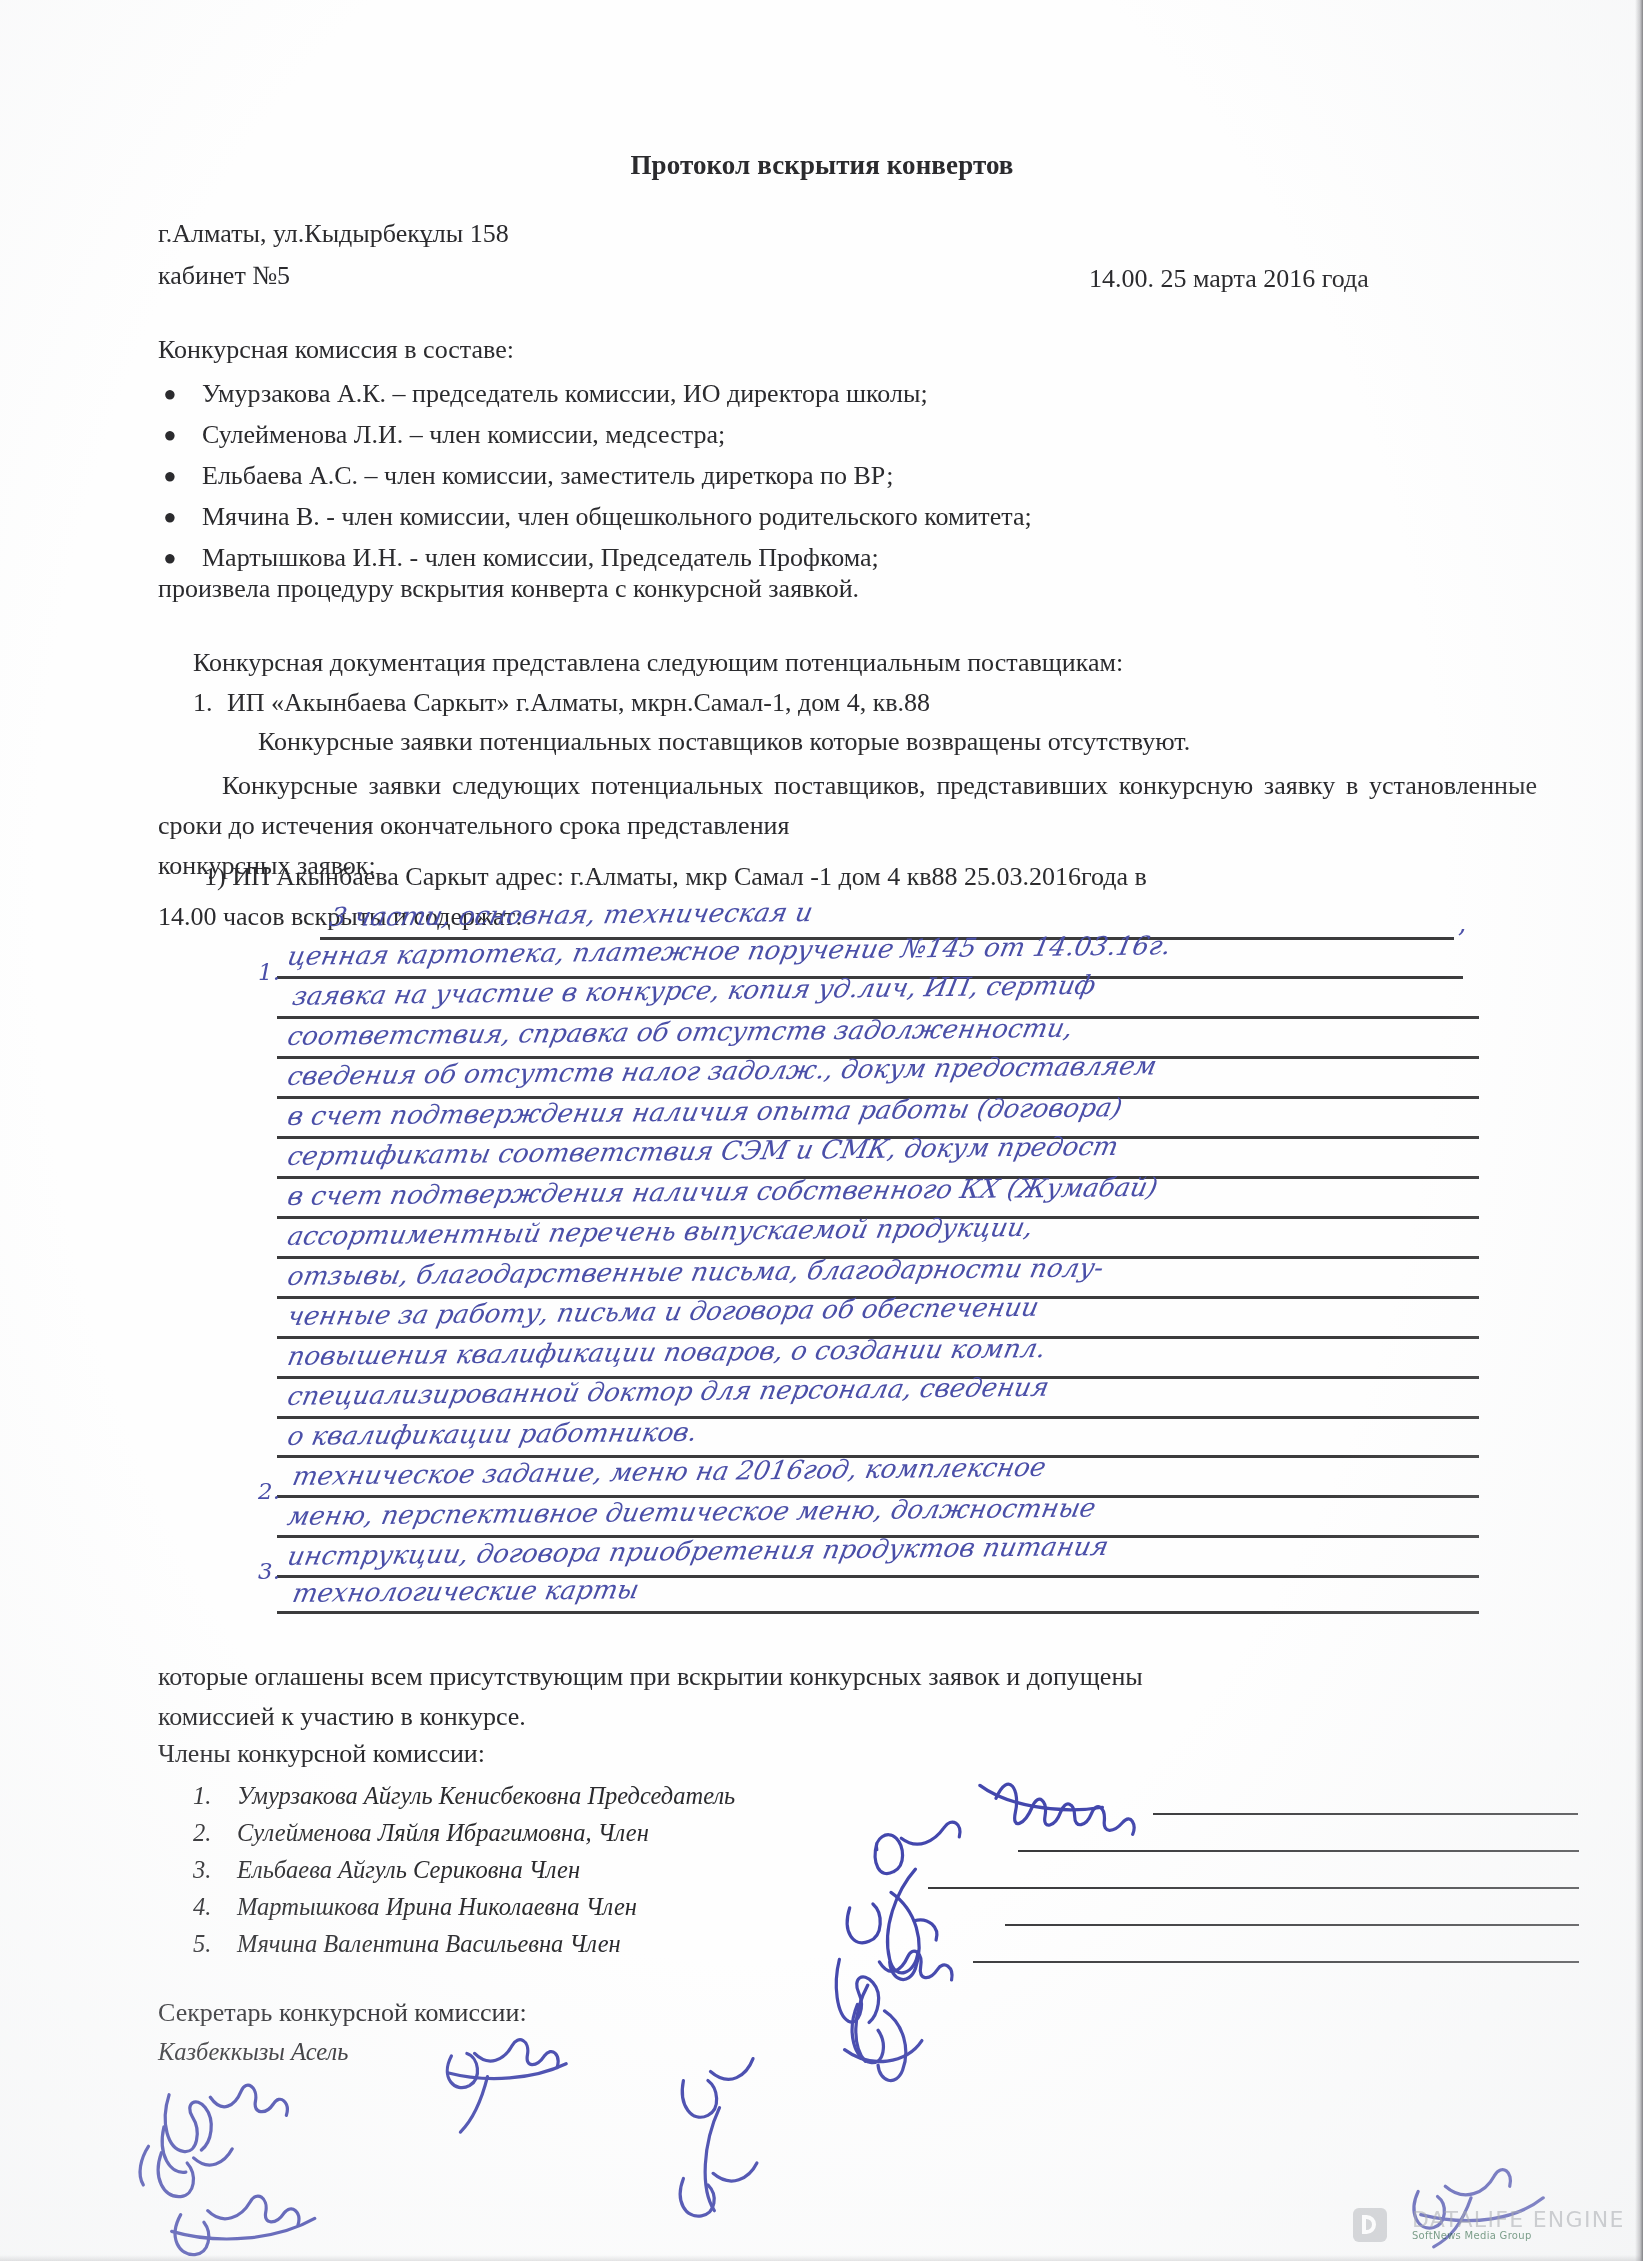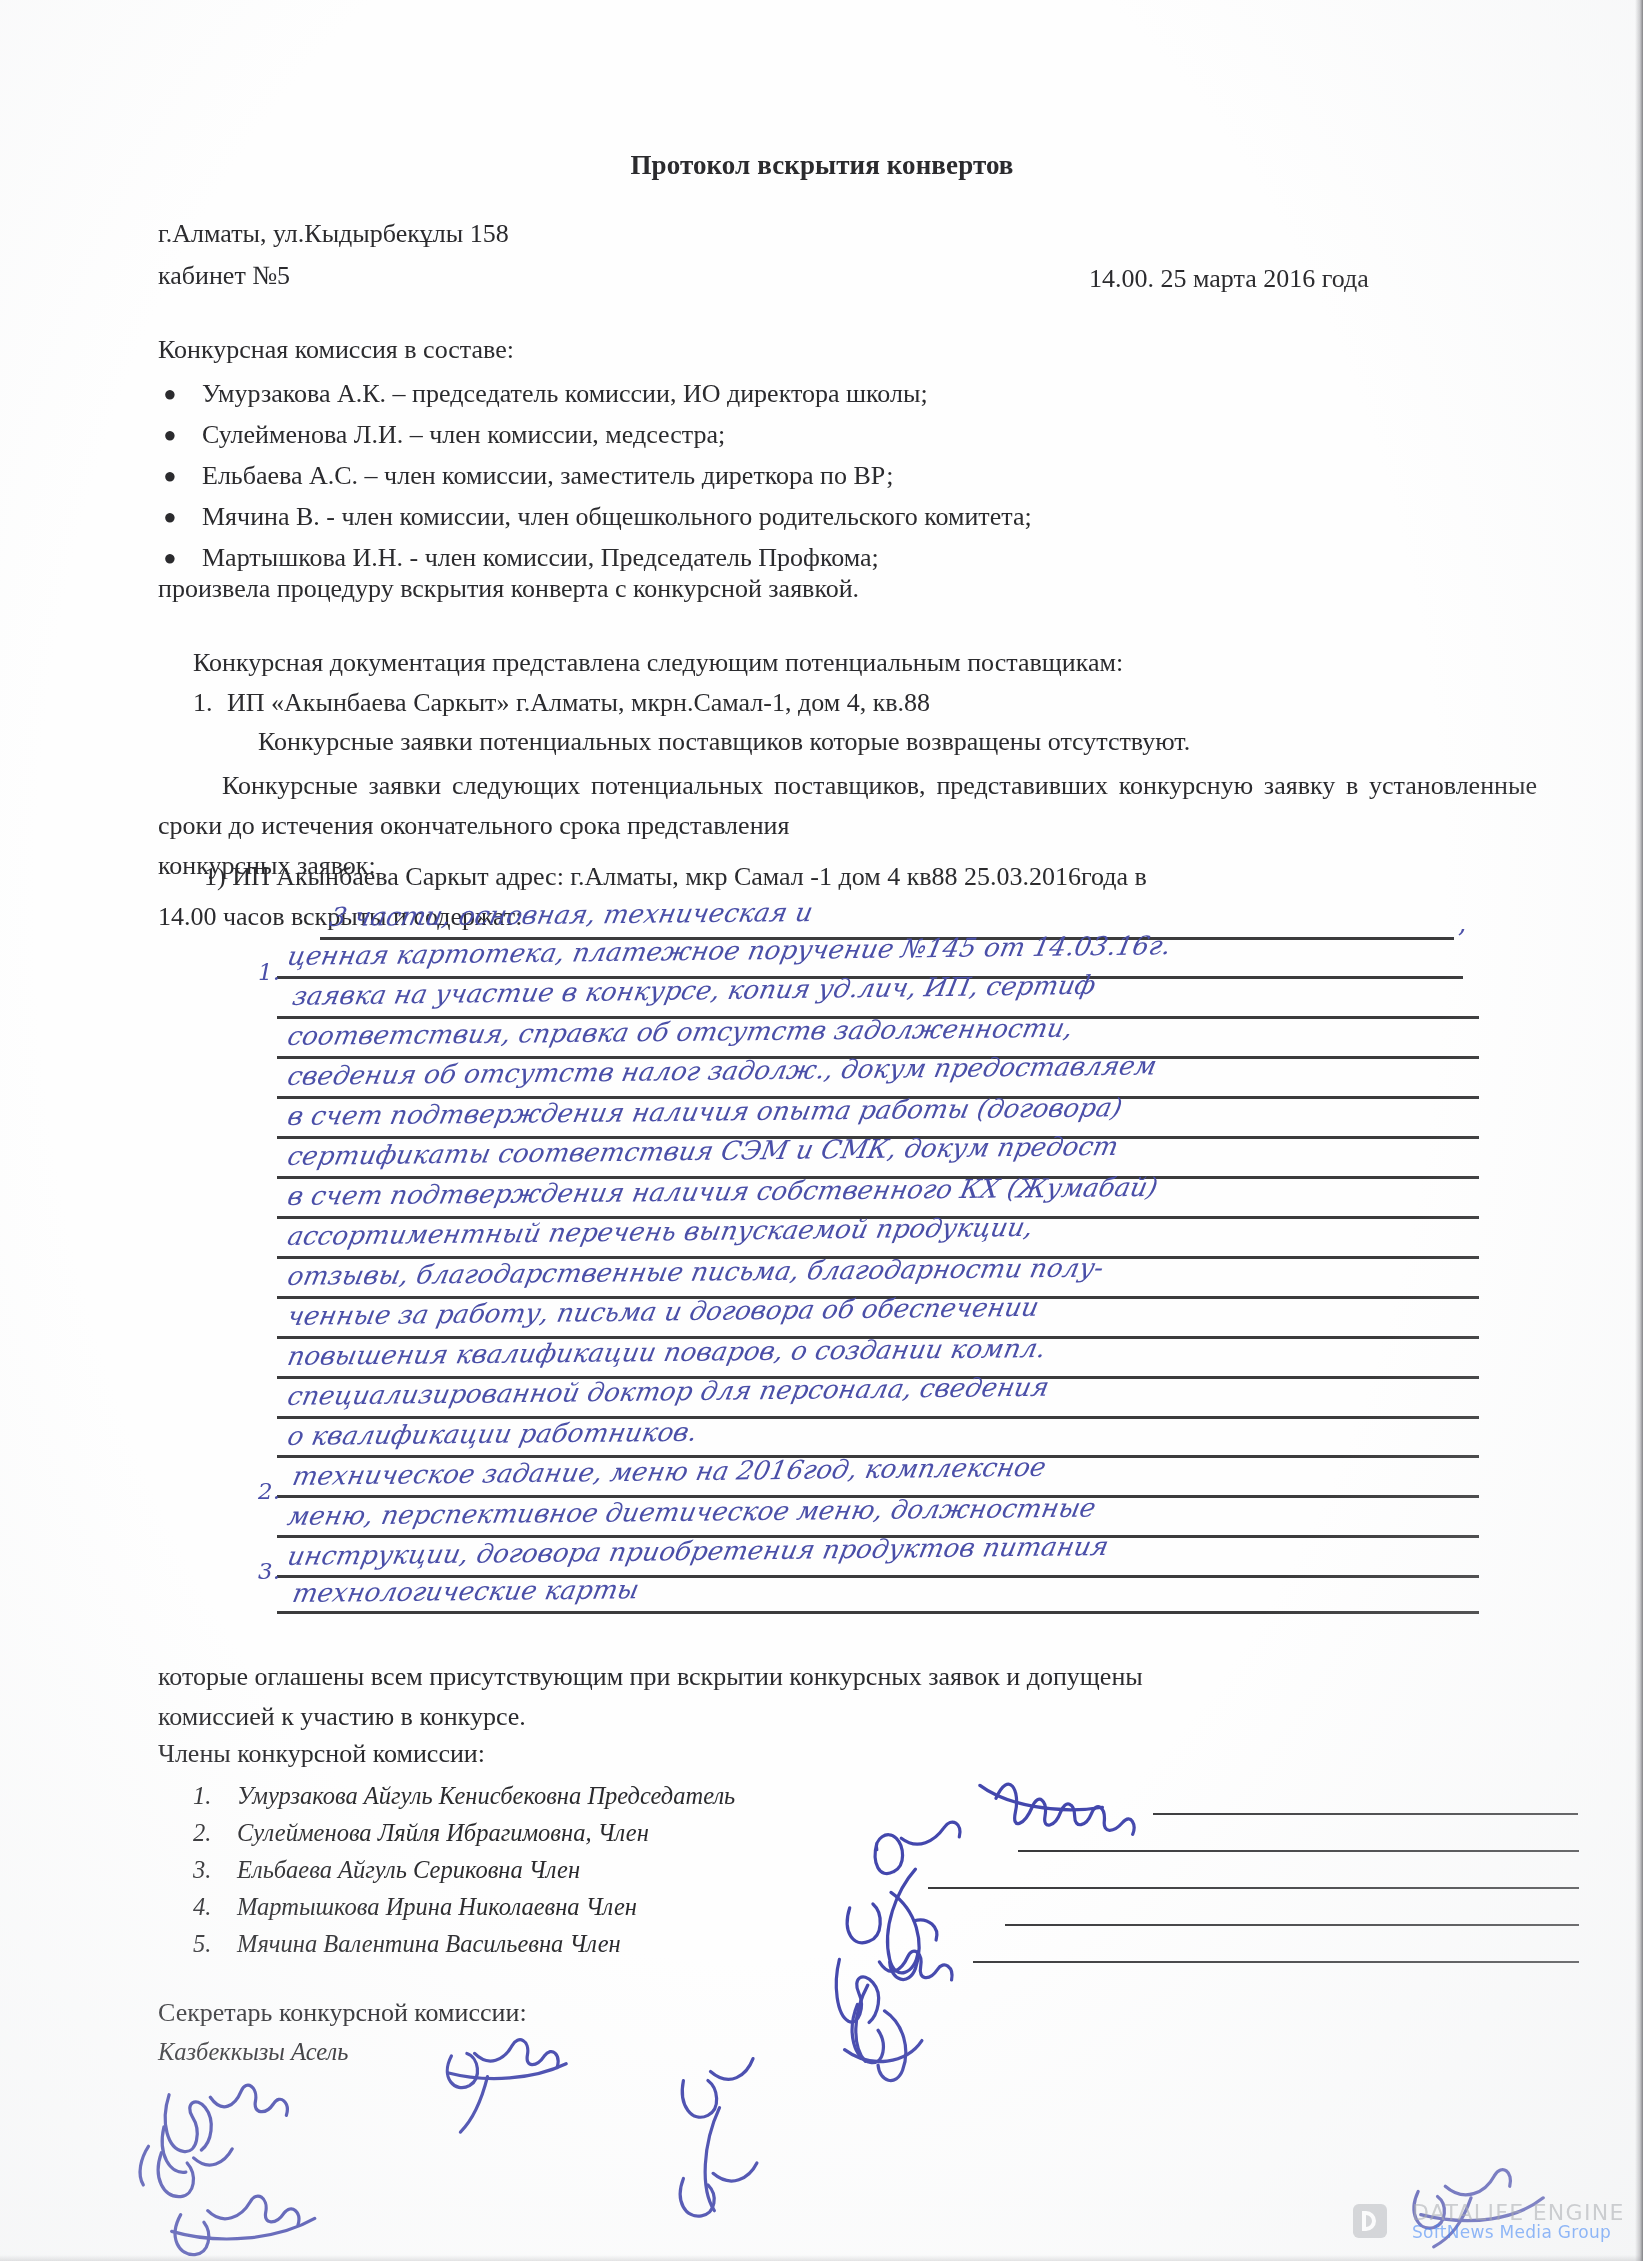--- a/index.html
+++ b/index.html
@@ -242,22 +242,22 @@
   }
   .watermark .wm-text { line-height: 1.05; }
   .watermark .wm-title {
     font-family: "DejaVu Sans", sans-serif;
     font-size: 22px;
     letter-spacing: 1.3px;
     color: #a9acb1;
   }
   .watermark .wm-sub {
     font-family: "DejaVu Sans", sans-serif;
-    font-size: 17px;
-    color: #3b82f6;
+    font-size: 10px;
+    color: #14532d;
     letter-spacing: 0.3px;
   }
 </style>
 </head>
 <body>
 
 <div class="page">
 
   <div class="doc-title">Протокол вскрытия конвертов</div>
 

